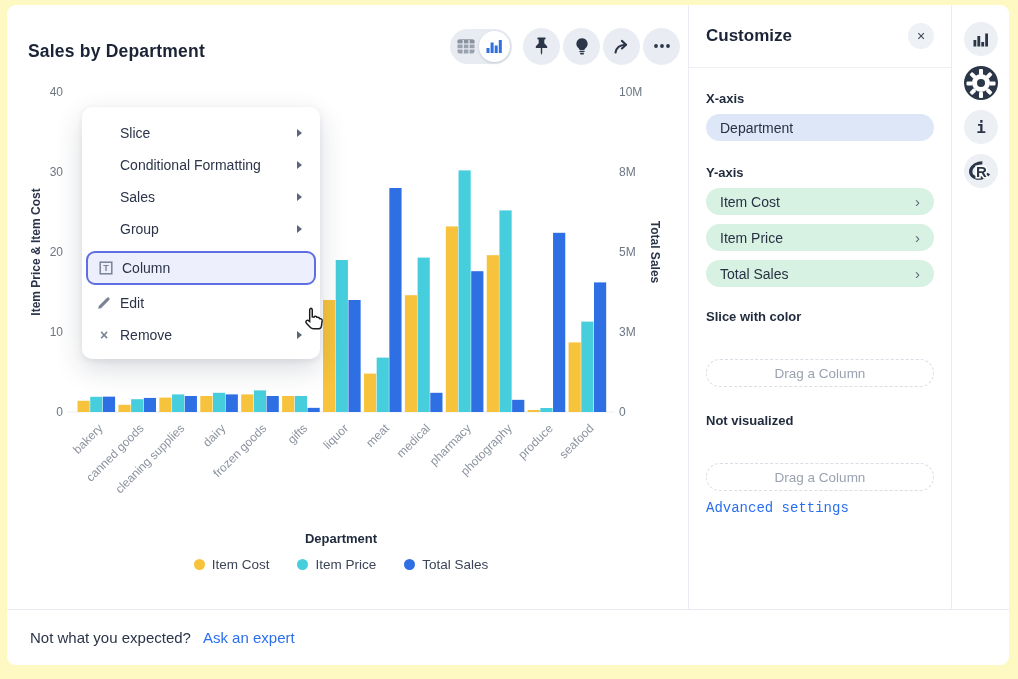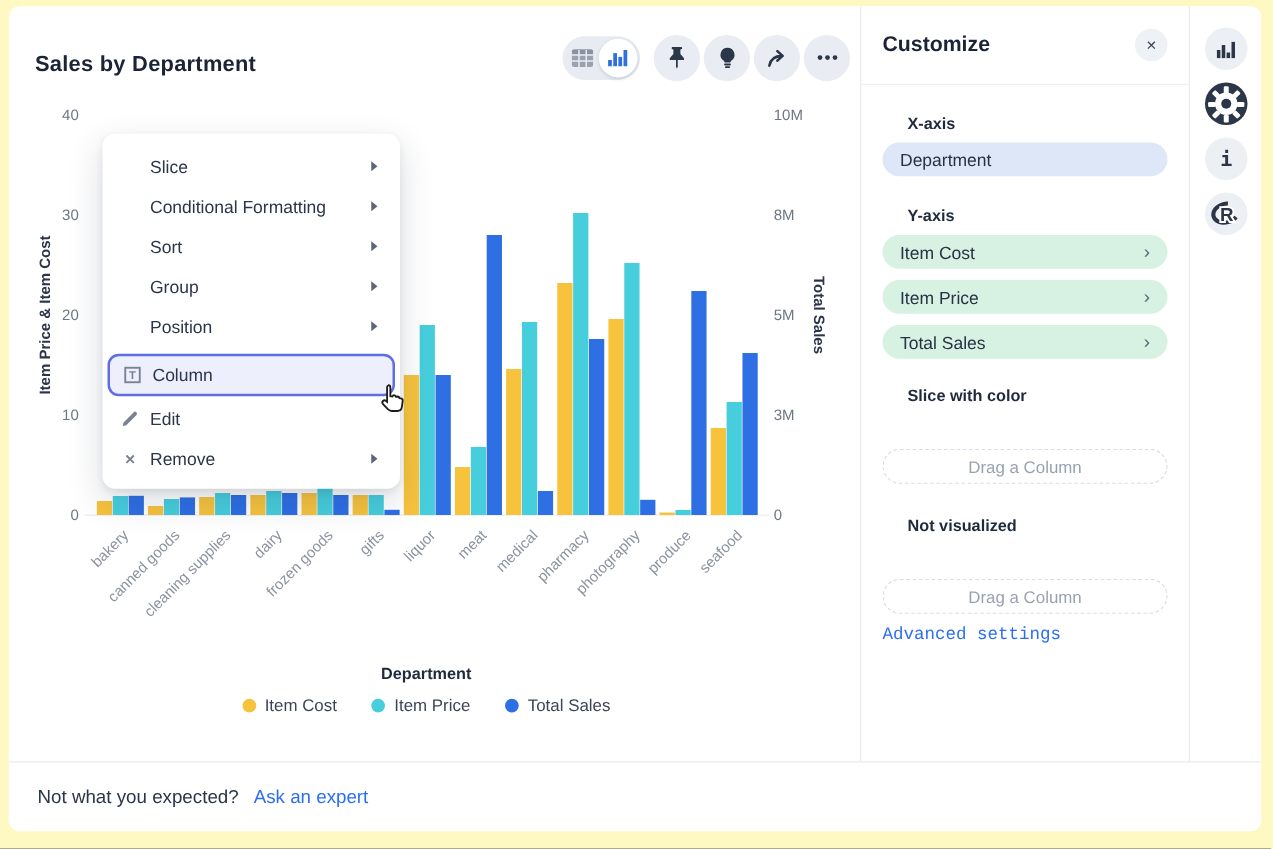--- a/index.html
+++ b/index.html
@@ -36,21 +36,21 @@
   .remove-x{font-size:14px;color:#7a8294;font-weight:600;line-height:1;}
 
   .cursor{position:absolute;left:293px;top:300px;z-index:9;}
 
   
   .customize-panel{position:absolute;left:681px;top:0;width:264px;height:604px;box-sizing:border-box;
      border-left:1px solid #e9ecf2;border-right:1px solid #e9ecf2;background:#fff;}
   .cp-header{position:absolute;left:0;right:0;top:0;height:62px;border-bottom:1px solid #eef0f5;display:flex;align-items:center;justify-content:space-between;padding:0 17px;}
   .cp-title{font-size:17px;font-weight:700;color:#1b2436;}
   .cp-close{width:26px;height:26px;border-radius:50%;background:#eef1f5;display:flex;align-items:center;justify-content:center;font-size:14px;color:#3a4354;cursor:pointer;}
-  .cp-label{position:absolute;left:17px;font-size:13px;font-weight:700;color:#1f2a3c;margin-left:20px;}
+  .cp-label{position:absolute;left:17px;font-size:13px;font-weight:700;color:#1f2a3c;}
   .pill{position:absolute;left:17px;right:17px;height:27px;border-radius:13.5px;display:flex;align-items:center;padding:0 14px;font-size:14px;color:#273142;box-sizing:border-box;}
   .pill-blue{background:#dee7f8;}
   .pill-mint{background:#d7f1e3;justify-content:space-between;cursor:pointer;}
   .pill-mint .chev{color:#5d6678;font-size:15px;line-height:1;}
   .pills-stack{position:absolute;left:0;right:0;top:183px;}
   .pills-stack .pill{position:relative;left:auto;right:auto;margin:0 17px 9px;}
   .dropzone{position:absolute;left:17px;right:17px;height:28px;border:1.5px dashed #d9dde6;border-radius:15px;display:flex;align-items:center;justify-content:center;font-size:13.5px;color:#9aa2b0;box-sizing:border-box;background:#fff;margin-top:28px;}
   .adv-link{position:absolute;left:17px;font-size:14px;color:#2b6ff0;cursor:pointer;font-family:Liberation Mono, monospace;}
 
   
@@ -220,29 +220,25 @@
   <div class="context-menu" id="context-menu">
         <div class="menu-item">
           <span>Slice</span>
           <span class="mi-caret"></span>
         </div>
         <div class="menu-item">
           <span>Conditional Formatting</span>
           <span class="mi-caret"></span>
         </div>
         <div class="menu-item">
-          <span>Sort</span>
+          <span>Sales</span>
           <span class="mi-caret"></span>
         </div>
         <div class="menu-item">
           <span>Group</span>
-          <span class="mi-caret"></span>
-        </div>
-        <div class="menu-item">
-          <span>Position</span>
           <span class="mi-caret"></span>
         </div>
         <div class="menu-item with-icon highlighted">
           <span class="mi-icon">
             <svg width="16" height="16" viewBox="0 0 16 16">
               <rect x="2.2" y="2.2" width="11.6" height="11.6" fill="none" stroke="#7a8294" stroke-width="1.5"></rect>
               <text x="8" y="11.3" text-anchor="middle" font-size="9" font-weight="700" fill="#7a8294">T</text>
             </svg>
           </span>
           <span>Column</span>

